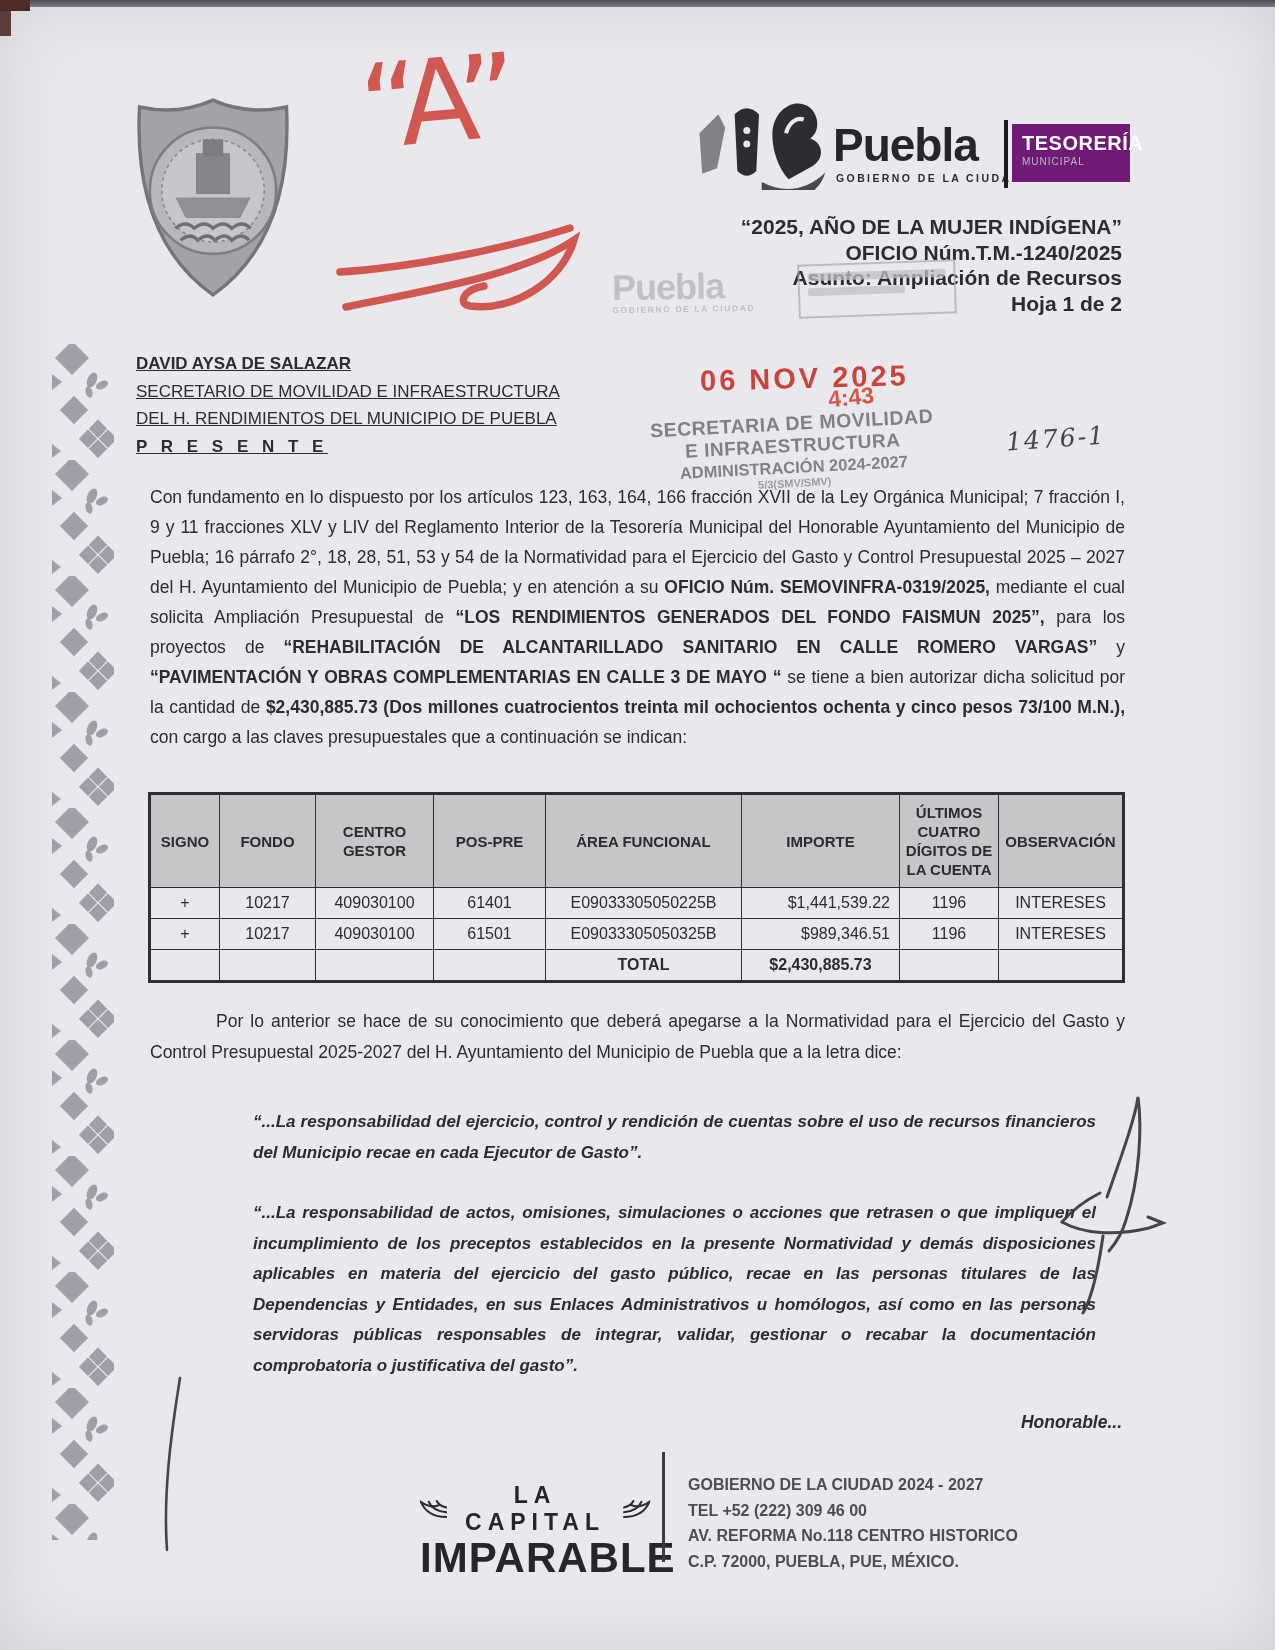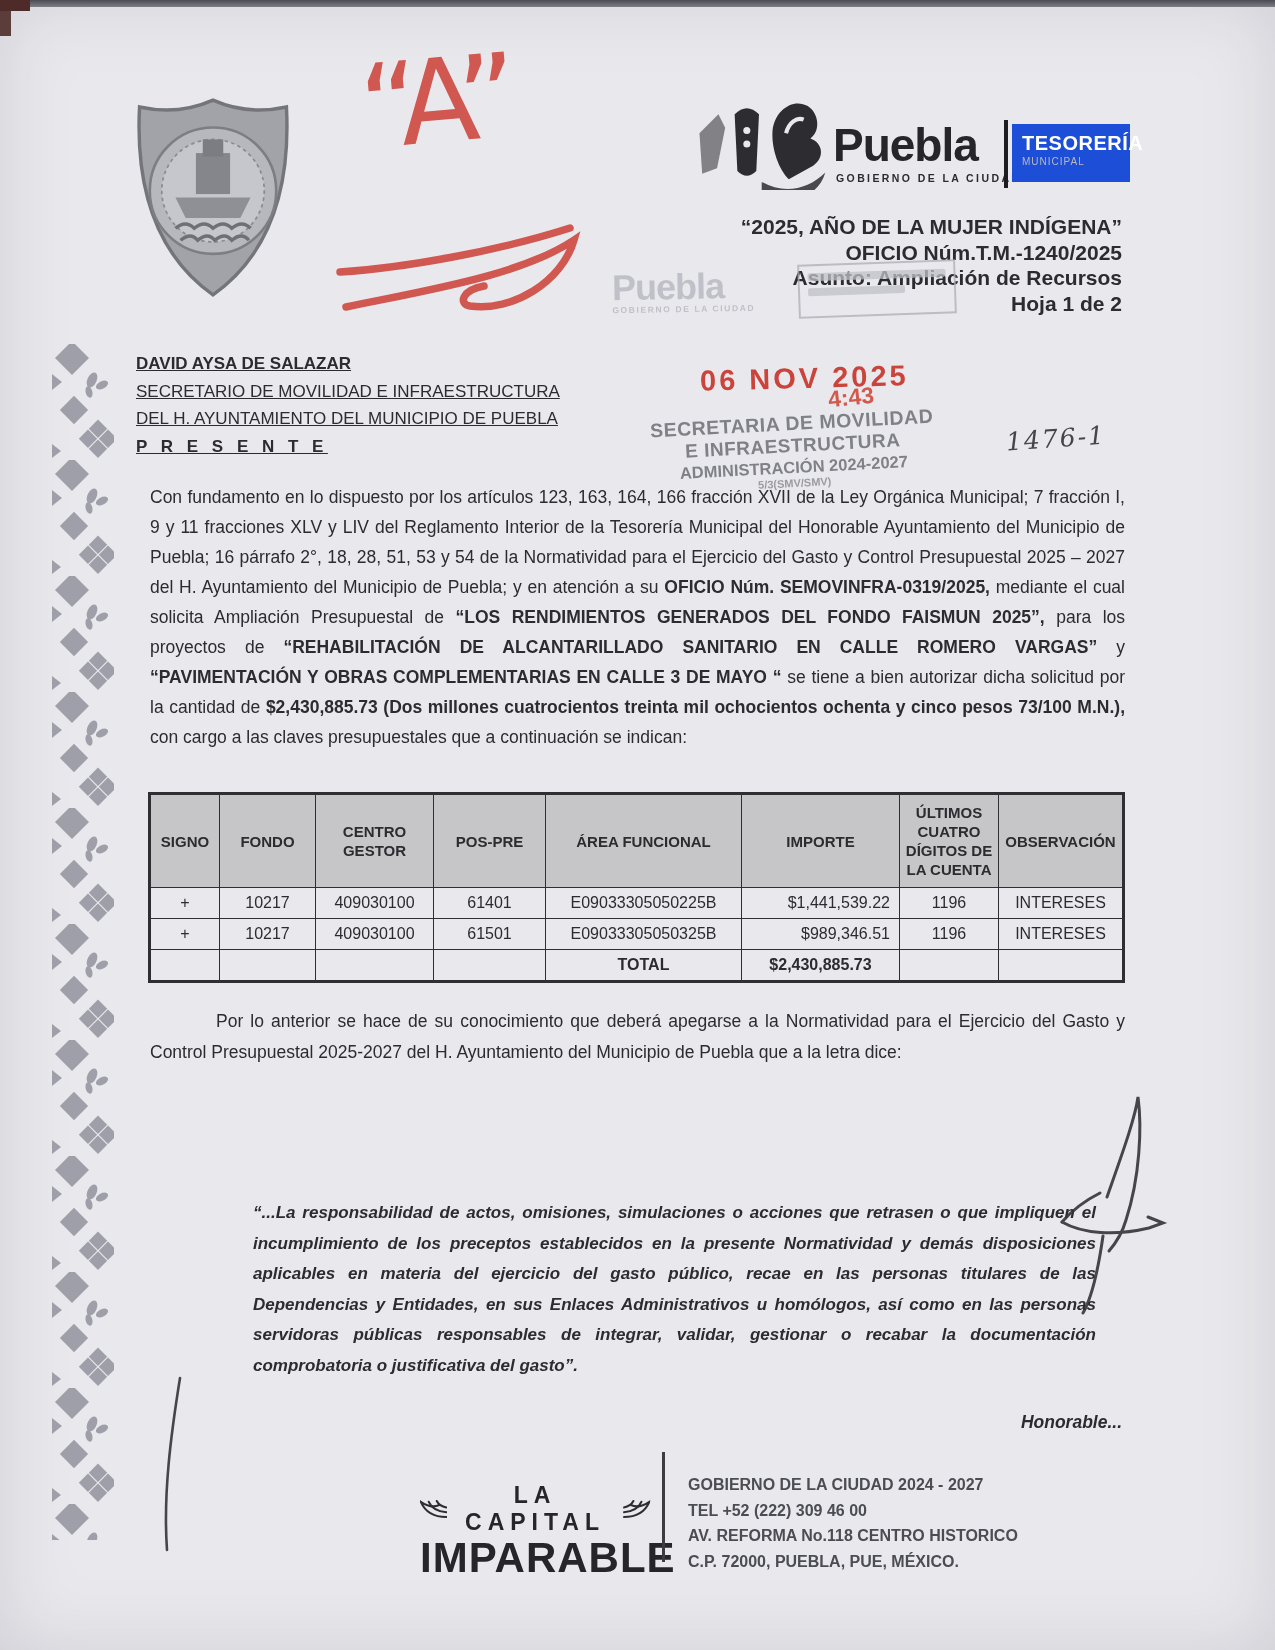--- a/index.html
+++ b/index.html
@@ -12,21 +12,21 @@
   .top-edge{left:0;top:0;width:1275px;height:7px;background:linear-gradient(#3c3d44,#73747b);opacity:.9;}
   .corner-mark-h{left:0;top:0;width:30px;height:11px;background:#4e2b28;}
   .corner-mark-v{left:0;top:0;width:11px;height:36px;background:#4e2b28;opacity:.9;}
   
   .crest{left:127px;top:95px;}
   .grade{left:360px;top:34px;font-size:116px;color:#cb392f;opacity:.82;transform:rotate(-5deg);
          font-family:"DejaVu Sans",sans-serif;letter-spacing:-6px;}
   .logo-word{left:833px;top:118px;font-size:46px;font-weight:bold;color:#26262a;letter-spacing:-1px;}
   .logo-tag{left:836px;top:172px;font-size:10.5px;font-weight:bold;letter-spacing:2.4px;color:#2b2b30;}
   .dept-rule{left:1004px;top:120px;width:4px;height:68px;background:#1d1d21;}
-  .dept-box{left:1012px;top:124px;width:118px;height:58px;background:#1d4ed8;color:#fff;
+  .dept-box{left:1012px;top:124px;width:118px;height:58px;background:#701a75;color:#fff;
             padding:8px 0 0 10px;box-sizing:border-box;}
   .dept-box .t1{font-size:20px;font-weight:bold;letter-spacing:.5px;}
   .dept-box .t2{font-size:10px;color:#b9b9be;letter-spacing:1px;margin-top:1px;}
   .head-right{right:153px;top:214px;text-align:right;font-weight:bold;font-size:21px;line-height:25.5px;}
   
   .ghost{left:612px;top:266px;opacity:.6;color:#a6a7b0;transform:rotate(-1deg);}
   .ghost .gw{font-size:36px;font-weight:bold;letter-spacing:-1px;}
   .ghost .gt{font-size:8.5px;font-weight:bold;letter-spacing:1.6px;margin-top:-4px;}
   .ghost-box{left:798px;top:262px;width:158px;height:54px;border:2.5px solid #aeafb6;opacity:.75;
              transform:rotate(-2deg);box-sizing:border-box;padding:7px 8px;}
@@ -149,21 +149,21 @@
     <div class="gt">GOBIERNO DE LA CIUDAD</div>
   </div>
   <div class="abs ghost-box">
     <div class="bar"></div>
     <div class="bar" style="width:70%;"></div>
   </div>
 
   <div class="abs recipient">
     <div class="b">DAVID AYSA DE SALAZAR</div>
     <div>SECRETARIO DE MOVILIDAD E INFRAESTRUCTURA</div>
-    <div>DEL H. AYUNTAMIENTO DEL MUNICIPIO DE PUEBLA</div>
+    <div>DEL H. RENDIMIENTOS DEL MUNICIPIO DE PUEBLA</div>
     <div class="spaced">P R E S E N T E</div>
   </div>
 
   <div class="abs date-stamp">06 NOV 2025</div>
   <div class="abs time-stamp">4:43</div>
   <div class="abs dept-stamp">
     <div class="l1">SECRETARIA DE MOVILIDAD</div>
     <div class="l2">E INFRAESTRUCTURA</div>
     <div class="l3">ADMINISTRACIÓN 2024-2027</div>
     <div class="l4">5/3(SMV/SMV)</div>
@@ -223,20 +223,21 @@
         <td></td>
         <td class="b">TOTAL</td>
         <td class="b">$2,430,885.73</td>
         <td></td>
         <td></td>
       </tr>
     </tbody>
   </table>
 
   <p class="abs p2" style="margin:0;">Por lo anterior se hace de su conocimiento que deberá apegarse a la Normatividad para el Ejercicio del Gasto y Control Presupuestal 2025-2027 del H. Ayuntamiento del Municipio de Puebla que a la letra dice:</p>
+  <p class="abs q q1" style="margin:0;">“...La responsabilidad del ejercicio, control y rendición de cuentas sobre el uso de recursos financieros del Municipio recae en cada Ejecutor de Gasto”.</p>
   <p class="abs q q2" style="margin:0;">“...La responsabilidad de actos, omisiones, simulaciones o acciones que retrasen o que impliquen el incumplimiento de los preceptos establecidos en la presente Normatividad y demás disposiciones aplicables en materia del ejercicio del gasto público, recae en las personas titulares de las Dependencias y Entidades, en sus Enlaces Administrativos u homólogos, así como en las personas servidoras públicas responsables de integrar, validar, gestionar o recabar la documentación comprobatoria o justificativa del gasto”.</p>
   <div class="abs continua">Honorable...</div>
 
   <svg class="abs" style="left:1045px;top:1085px;" width="140" height="230" viewBox="0 0 140 230">
     <g stroke="#343439" stroke-width="3" fill="none" stroke-linecap="round" opacity=".9">
       <path d="M62,112 C76,72 90,34 93,12 C97,42 95,92 81,135 C77,149 70,159 64,166"></path>
       <path d="M17,137 C31,121 47,112 55,108"></path>
       <path d="M17,137 C38,149 70,151 104,143 L118,138 L103,132"></path>
       <path d="M58,151 C53,186 46,214 38,228"></path>
     </g>

